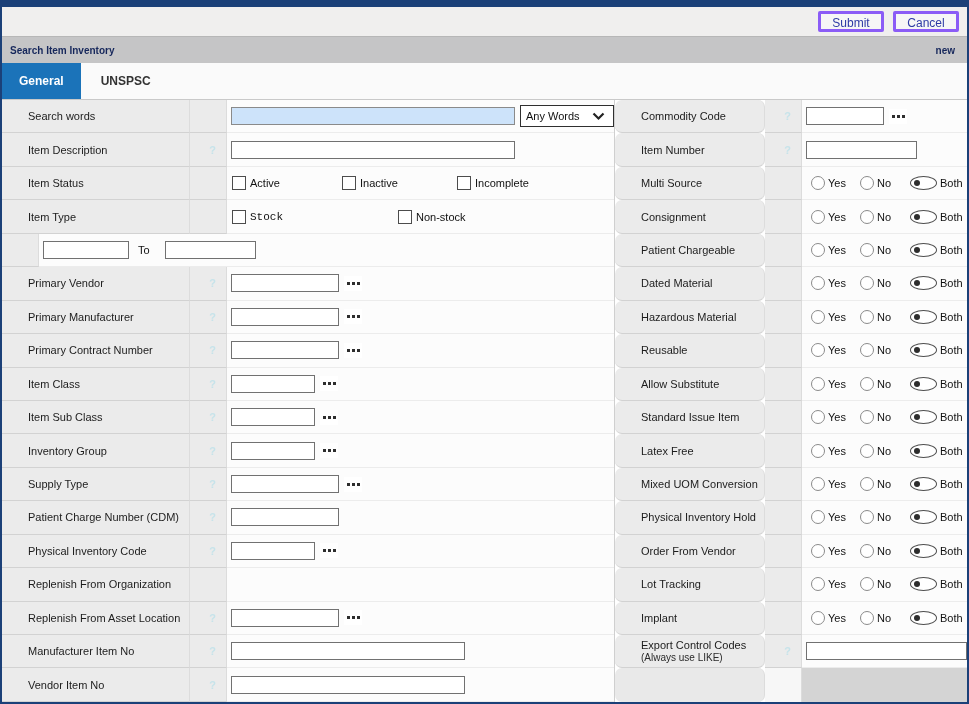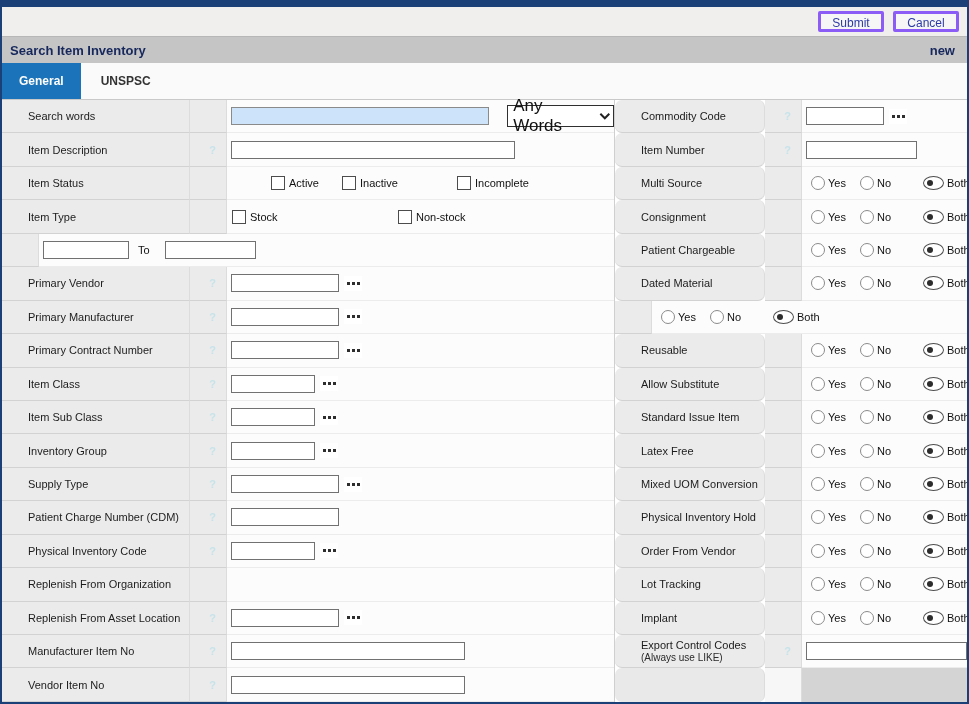--- a/index.html
+++ b/index.html
@@ -6,21 +6,21 @@
   .page { width:969px; height:704px; box-sizing:border-box; border:2px solid #1b4078;
           font-family:"Liberation Sans", sans-serif; display:flex; flex-direction:column;
           background:#fff; overflow:hidden; }
   .topstrip { height:5px; background:#1b4078; flex:0 0 auto; }
   .toolbar { height:29px; flex:0 0 auto; background:#f0efee; display:flex; justify-content:flex-end;
              align-items:center; gap:9px; padding-right:8px; }
   .btn { width:66px; height:21px; font-size:12px; color:#2d3aa5; background:#f6f6f6;
          border:3px solid #8b5cf6; border-radius:2px; font-family:inherit; line-height:17px; }
   .headerbar { height:26px; flex:0 0 auto; background:#c5c5c6; border-top:1px solid #b7b7b7;
                display:flex; align-items:center; justify-content:space-between; padding:0 12px 0 8px; }
-  .title, .mode { font-size:13px; font-weight:bold; color:#16275b; }
+  .title, .mode { font-size:10px; font-weight:bold; color:#16275b; }
   .tabs { height:36px; flex:0 0 auto; background:#fafafa; display:flex; }
   .tab { padding:0 17px; display:flex; align-items:center; font-size:12px; font-weight:bold;
          color:#333; cursor:default; }
   .tab.active { background:#1b73b9; color:#fff; margin-right:3px; }
   .form { flex:1; display:flex; border-top:1px solid #c9c9c9; min-height:0; }
   .half { display:flex; flex-direction:column; min-width:0; }
   .half.left { width:612px; flex:0 0 auto; }
   .half.right { flex:1; border-left:1px solid #cfcfcf; }
   .row { display:flex; flex:1; min-height:0; }
   .cell-label { background:#ebebeb; border-right:1px solid #dcdcdc; border-bottom:1px solid #d2d2d2;
@@ -33,22 +33,22 @@
                width:37px; flex:0 0 auto; display:flex; align-items:center; justify-content:flex-end;
                padding-right:10px; box-sizing:border-box; font-size:11px; font-weight:bold; color:#c6e3ea; }
   .cell-field { flex:1; background:#fcfcfc; border-bottom:1px solid #ececec; display:flex;
                 align-items:center; padding-left:4px; position:relative; box-sizing:border-box; min-width:0; }
   .row.filler .cell-label { background:#e9e9e9; border-bottom:none; }
   .row.filler .cell-help  { background:#f7f7f7; border-bottom:none; }
   .row.filler .cell-field { background:#d4d4d4; border-bottom:none; }
   .ti { height:16px; border:1px solid #717171; background:#fff; font-family:inherit; font-size:11px;
         padding:0 2px; box-sizing:content-box; }
   .ti.blue { background:#cde3fa; border-color:#8a8a8a; }
-  .sel { margin-left:18px; height:20px; border:1px solid #2f2f2f; background:#fff; display:flex;
-         align-items:center; font-size:17px; padding:0 2px 0 5px; gap:12px; color:#111; }
+  .sel { margin-left:5px; height:20px; border:1px solid #2f2f2f; background:#fff; display:flex;
+         align-items:center; font-size:11px; padding:0 8px 0 5px; gap:12px; color:#111; }
   .dots { width:18px; height:15px; margin-left:5px; background:#fff; display:inline-flex;
           align-items:center; justify-content:center; gap:2px; border:none; padding:0; }
   .dots i { width:3px; height:3px; background:#2e2e2e; display:block; }
   .cb-item { position:absolute; top:50%; transform:translateY(-50%); display:flex; align-items:center;
              gap:4px; font-size:11px; color:#111; }
   .cbx { width:12px; height:12px; border:1px solid #4c4c4c; background:#fff; display:inline-block; }
   .radio-group { display:flex; align-items:center; gap:14px; padding-left:5px; font-size:11px; color:#111; }
   .rd-item { display:flex; align-items:center; gap:3px; }
   .rd { width:12px; height:12px; border:1px solid #8b8b8b; border-radius:50%; background:#fff;
         position:relative; display:inline-block; }
@@ -109,41 +109,41 @@
           <div class="cell-field">
             <input class="ti" type="text" style="width: 278px;">
           </div>
         </div>
         <div class="row">
           <div class="cell-label">
             <span>Item Status</span>
           </div>
           <div class="cell-help"></div>
           <div class="cell-field">
-            <span class="cb-item" style="left: 5px; margin-left: 39px;">
+            <span class="cb-item" style="left: 5px;">
               <span class="cbx"></span>
               <span>Active</span>
             </span>
             <span class="cb-item" style="left: 115px;">
               <span class="cbx"></span>
               <span>Inactive</span>
             </span>
             <span class="cb-item" style="left: 230px;">
               <span class="cbx"></span>
               <span>Incomplete</span>
             </span>
           </div>
         </div>
         <div class="row">
           <div class="cell-label">
             <span>Item Type</span>
           </div>
           <div class="cell-help"></div>
           <div class="cell-field">
-            <span class="cb-item" style="left: 5px;">
+            <span class="cb-item" style="left: 5px; font-family: Liberation Mono, monospace;">
               <span class="cbx"></span>
               <span>Stock</span>
             </span>
             <span class="cb-item" style="left: 159px; margin-left: 12px;">
               <span class="cbx"></span>
               <span>Non-stock</span>
             </span>
           </div>
         </div>
         <div class="row">
@@ -449,20 +449,23 @@
                 <span>No</span>
               </span>
               <span class="rd-item">
                 <span class="rd sel"></span>
                 <span>Both</span>
               </span>
             </span>
           </div>
         </div>
         <div class="row">
+          <div class="cell-label">
+            <span>Hazardous Material</span>
+          </div>
           <div class="cell-help"></div>
           <div class="cell-field">
             <span class="radio-group">
               <span class="rd-item">
                 <span class="rd"></span>
                 <span>Yes</span>
               </span>
               <span class="rd-item">
                 <span class="rd"></span>
                 <span>No</span>

